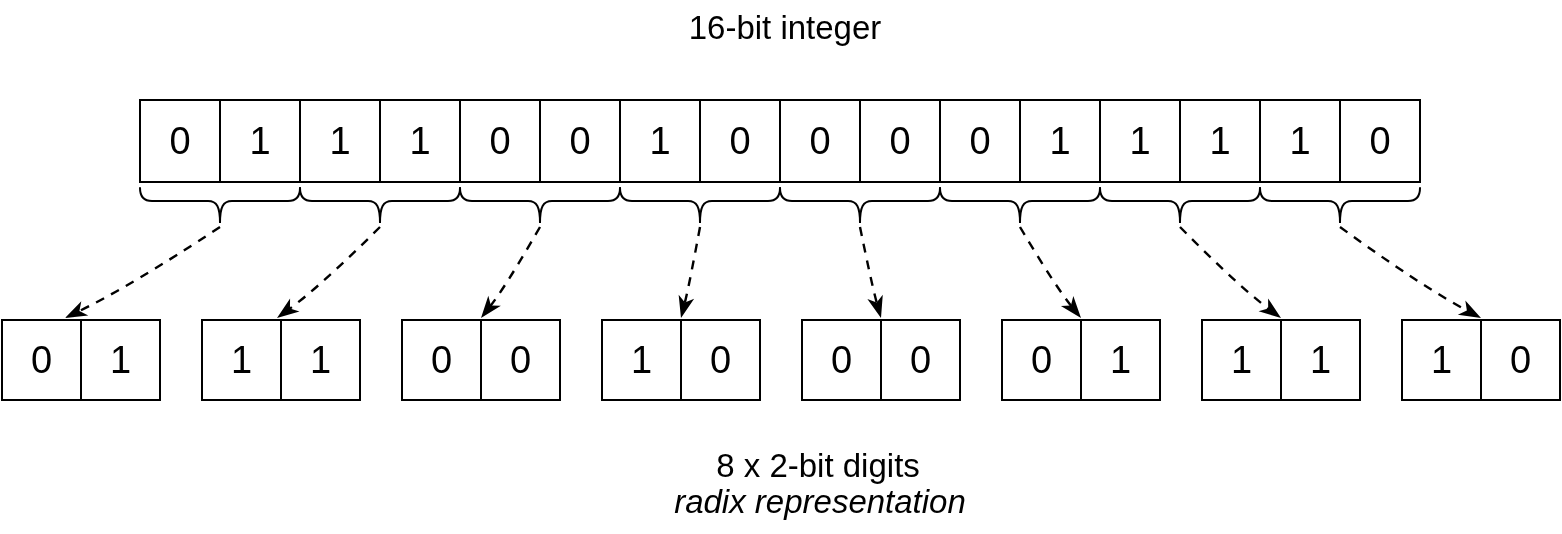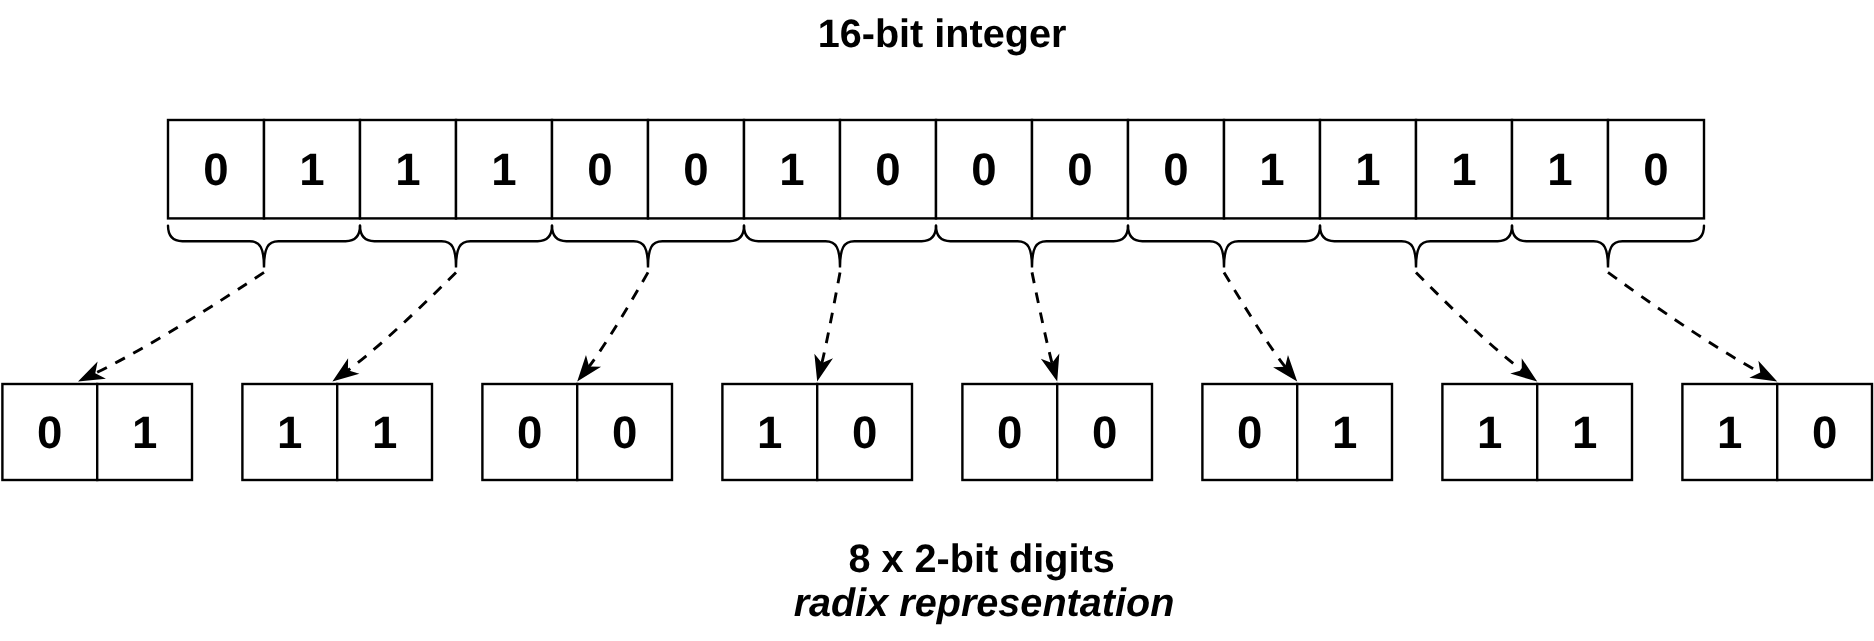--- a/index.html
+++ b/index.html
@@ -3,21 +3,20 @@
 <meta charset="utf-8">
 <style>
   html, body { margin: 0; padding: 0; }
   body { background: #ffffff; }
   .canvas {
     position: relative;
     width: 1562px;
     height: 534px;
     background: var(--bg, #ffffff);
     overflow: hidden;
-    font-weight: bold;
   }
   svg { display: block; }
   .cell  { fill: var(--bg, #fff); stroke: var(--ink, #000); stroke-width: 2; }
   .brace { fill: none; stroke: var(--ink, #000); stroke-width: 2; stroke-linecap: round; }
   .dash  { fill: none; stroke: var(--ink, #000); stroke-width: 2.4; stroke-dasharray: 9 8; }
   .head  { fill: var(--ink, #000); stroke: none; }
   .digit { font-family: "Liberation Sans", sans-serif; font-size: 38px; fill: var(--ink, #000); text-anchor: middle; }
   .label { font-family: "Liberation Sans", sans-serif; font-size: 33px; fill: var(--ink, #000); text-anchor: middle; }
   .label.em { font-style: italic; }
 </style>

